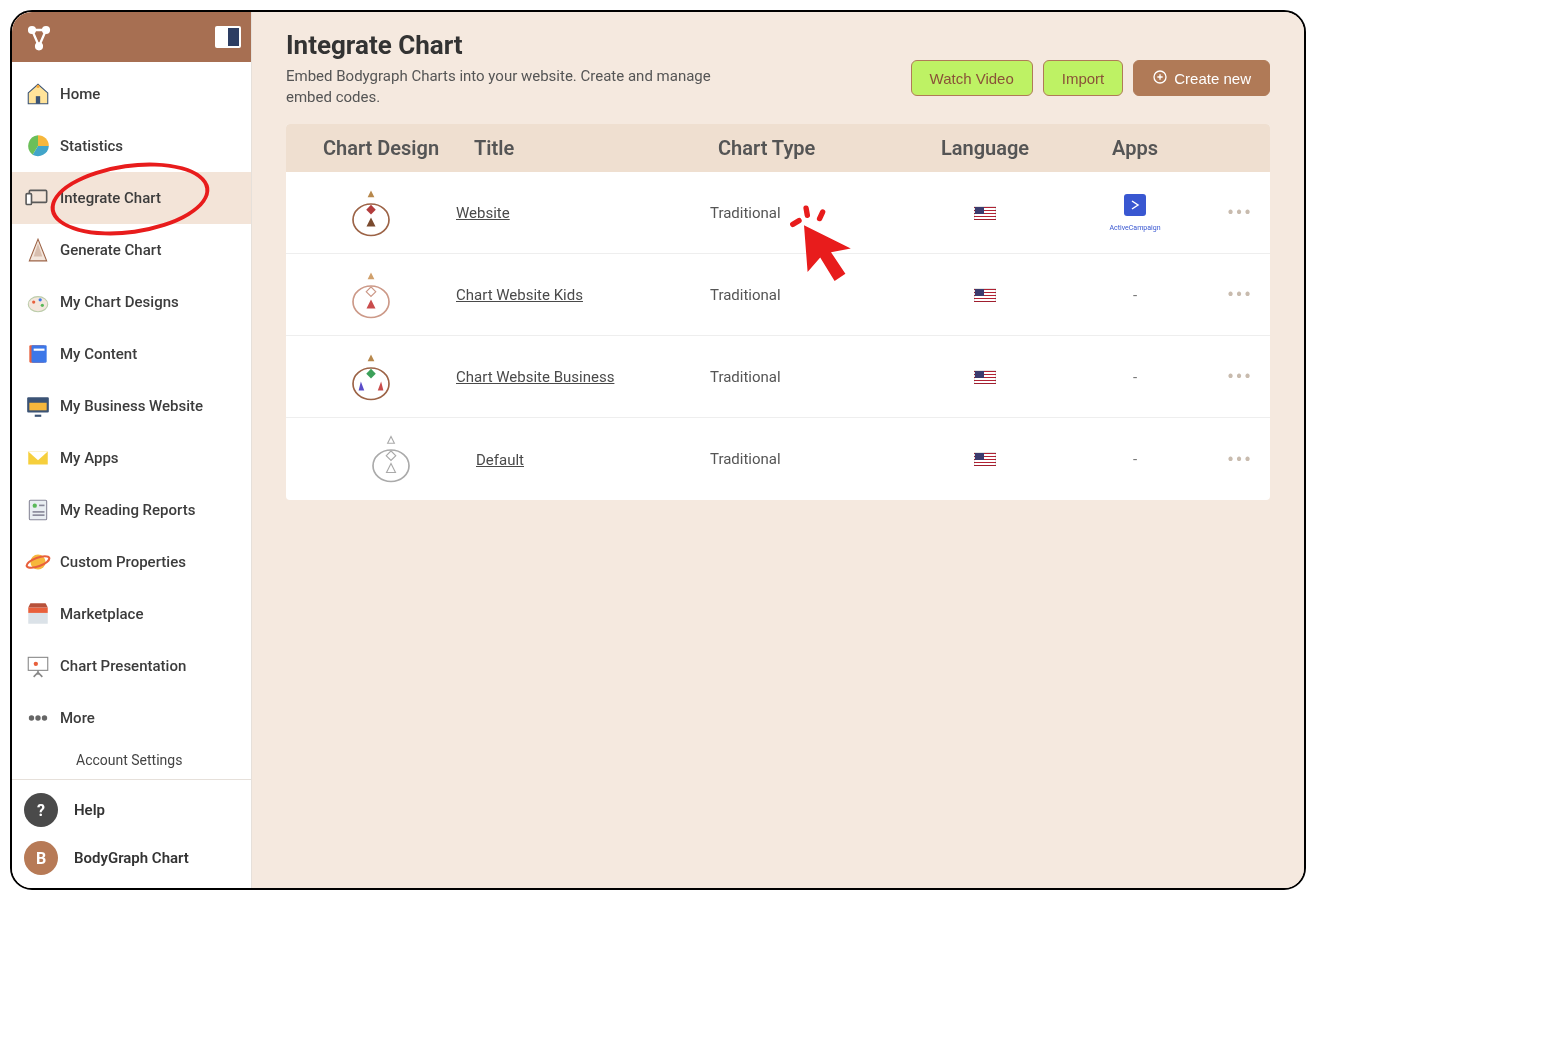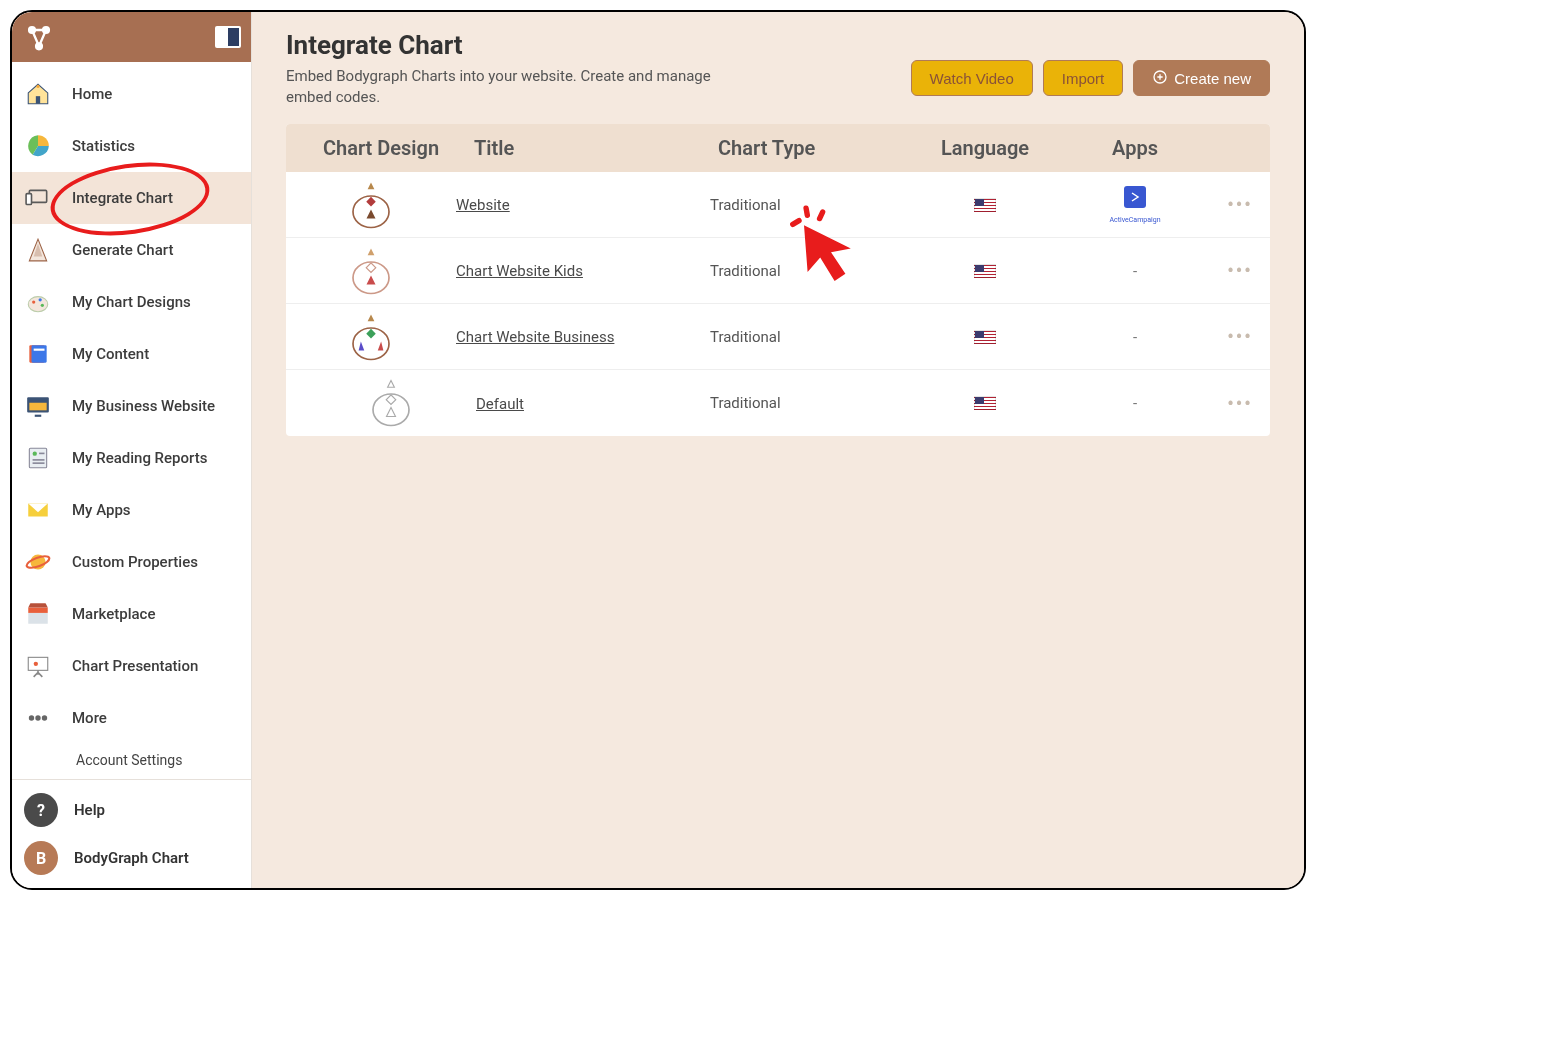--- a/index.html
+++ b/index.html
@@ -57,21 +57,21 @@
     flex: 1;
     overflow-y: auto;
     padding-top: 6px;
     position: relative;
   }
   .nav-item {
     display: flex;
     align-items: center;
     height: 52px;
     padding: 0 12px;
-    gap: 20px;
+    gap: 8px;
     cursor: pointer;
     font-size: 15px;
     color: #3c3c3c;
     font-weight: 500;
   }
   .nav-item.active {
     background: #f3e4d8;
   }
   .nav-item .nav-icon {
     width: 28px; height: 28px;
@@ -118,21 +118,21 @@
     font-size: 26px; font-weight:700; color:#333;
   }
   .page-desc {
     font-size: 15px; color:#555; max-width: 430px; margin-top:6px; line-height:1.4;
   }
   .actions { display:flex; gap:10px; margin-top:30px; }
   .btn {
     height:36px; padding:0 18px; border-radius:6px;
     font-size:15px; font-weight:500; cursor:pointer;
     display:flex; align-items:center; gap:6px;
-    border:1px solid #b07a57; background:#eab308; color:#8a5238;
+    border:1px solid #b07a57; background:#bef264; color:#8a5238;
   }
   .btn.primary { background:#b07a57; color:#fff; border-color:#b07a57; }
 
   
   .table {
     background:#fff;
     border-radius:4px;
     overflow:hidden;
   }
   .thead, .trow {
@@ -142,21 +142,21 @@
   }
   .thead {
     background:#efdfd0;
     height:48px;
     font-size:20px; font-weight:600; color:#555;
     text-align:center;
     padding-left:10px;
   }
   .thead > div { padding: 0 8px; }
   .trow {
-    height:66px;
+    height:82px;
     border-bottom:1px solid #eee;
   }
   .trow:last-child { border-bottom:none;padding-left:20px; }
   .cell-design { display:flex; justify-content:center; }
   .cell-title a {
     color:#4a4a4a; font-size:15px; text-decoration:underline;
   }
   .cell-type { color:#555; font-size:15px; }
   .cell-lang { display:flex; justify-content:center; }
   .cell-apps { display:flex; justify-content:center; color:#777; font-size:15px; }
@@ -297,37 +297,37 @@
               <rect x="2" y="4" width="20" height="14" rx="1" fill="#3b5375"></rect>
               <rect x="4" y="9" width="16" height="7" fill="#f6b73c"></rect>
               <rect x="9" y="20" width="6" height="2" fill="#3b5375"></rect>
             </svg>
         </span>
         <span>My Business Website</span>
       </div>
       <div class="nav-item">
         <span class="nav-icon">
           <svg viewBox="0 0 24 24" width="26" height="26">
+              <rect x="3" y="6" width="18" height="12" fill="#f6cf3c"></rect>
+              <path d="M3 6 L12 14 L21 6" fill="#fff"></path>
+            </svg>
+        </span>
+        <span>My Apps</span>
+      </div>
+      <div class="nav-item">
+        <span class="nav-icon">
+          <svg viewBox="0 0 24 24" width="26" height="26">
               <rect x="4" y="3" width="16" height="18" rx="1" fill="#e9eef2" stroke="#889" stroke-width="1"></rect>
               <circle cx="9" cy="8" r="2" fill="#5ab95a"></circle>
               <rect x="13" y="7" width="5" height="1.5" fill="#889"></rect>
               <rect x="7" y="13" width="11" height="1.5" fill="#889"></rect>
               <rect x="7" y="16" width="11" height="1.5" fill="#889"></rect>
             </svg>
         </span>
         <span>My Reading Reports</span>
-      </div>
-      <div class="nav-item">
-        <span class="nav-icon">
-          <svg viewBox="0 0 24 24" width="26" height="26">
-              <rect x="3" y="6" width="18" height="12" fill="#f6cf3c"></rect>
-              <path d="M3 6 L12 14 L21 6" fill="#fff"></path>
-            </svg>
-        </span>
-        <span>My Apps</span>
       </div>
       <div class="nav-item">
         <span class="nav-icon">
           <svg viewBox="0 0 24 24" width="26" height="26">
               <circle cx="12" cy="12" r="7" fill="#f6b73c"></circle>
               <ellipse cx="12" cy="12" rx="11" ry="4" fill="none" stroke="#e8603c" stroke-width="2" transform="rotate(-20 12 12)"></ellipse>
             </svg>
         </span>
         <span>Custom Properties</span>
       </div>

